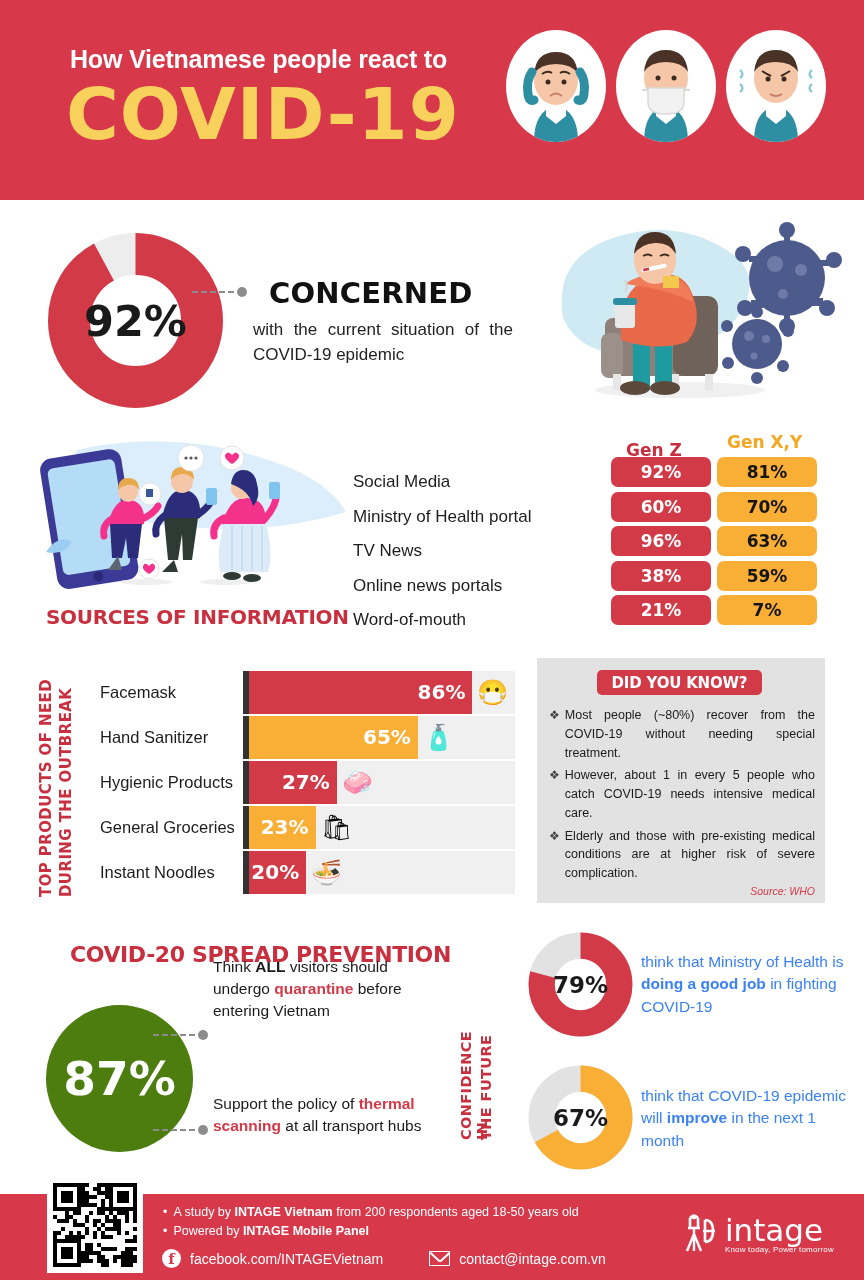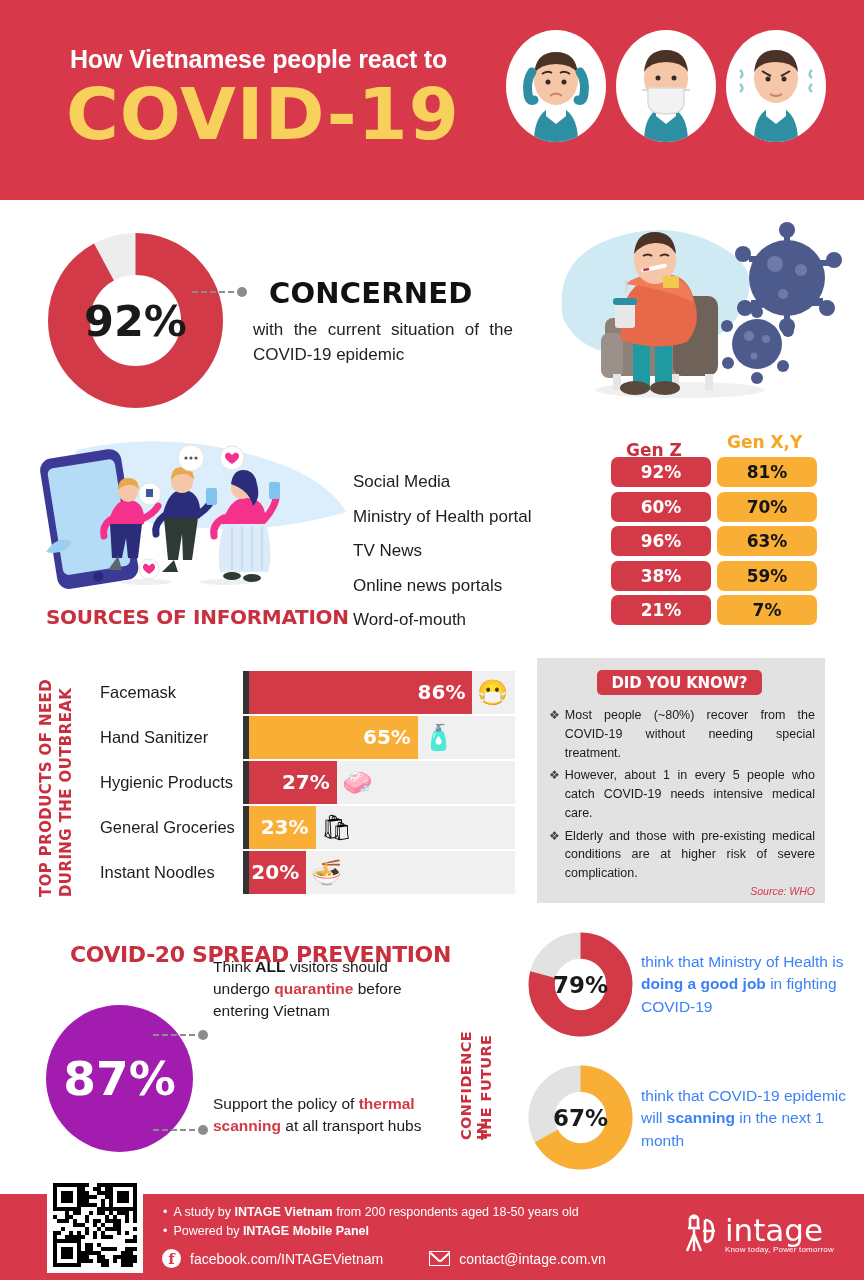--- a/index.html
+++ b/index.html
@@ -143,21 +143,21 @@
   }
 
   
   .prev-title {
     position:absolute; left:70px; top:942px;
     font-size:22px; font-weight:bold; color:#C8303F; letter-spacing:-0.4px;
     font-family:"DejaVu Sans", sans-serif;
   }
   .circle87 {
     position:absolute; left:46px; top:1005px; width:147px; height:147px;
-    border-radius:50%; background:#a21caf;
+    border-radius:50%; background:#4d7c0f;
     display:flex; align-items:center; justify-content:center;
     color:#fff; font-size:47px; font-weight:bold;
     font-family:"DejaVu Sans", sans-serif;
   }
   .prev-item { position:absolute; width:235px; font-size:15.5px; color:#1b1b1b; line-height:1.42; }
   .prev1 { left:213px; top:956px; }
   .prev2 { left:213px; top:1093px; }
   .hl-red { color:#D23A48; font-weight:bold; }
   .hl-bold { font-weight:bold; }
 
@@ -539,21 +539,21 @@
       <circle cx="50" cy="50" r="37" fill="none" stroke="#E2E2E2" stroke-width="25"></circle>
       <circle cx="50" cy="50" r="37" fill="none" stroke="#F9AE36" stroke-width="25" stroke-dasharray="155.7 76.8" transform="rotate(-90 50 50)"></circle>
     </svg>
     <div class="donut-val">67%</div>
   </div>
 
   <div class="conf-text conf1">
     <span>think that Ministry of Health is </span><span class="hl-bold">doing a good job</span><span> in fighting COVID-19</span>
   </div>
   <div class="conf-text conf2">
-    <span>think that COVID-19 epidemic will </span><span class="hl-bold">scanning</span><span> in the next 1 month</span>
+    <span>think that COVID-19 epidemic will </span><span class="hl-bold">improve</span><span> in the next 1 month</span>
   </div>
 
   <div class="footer"></div>
 
   <div class="qr">
     <div class="qr-grid" id="qrgrid">
         <i></i>
         <i></i>
         <i></i>
         <i></i>

